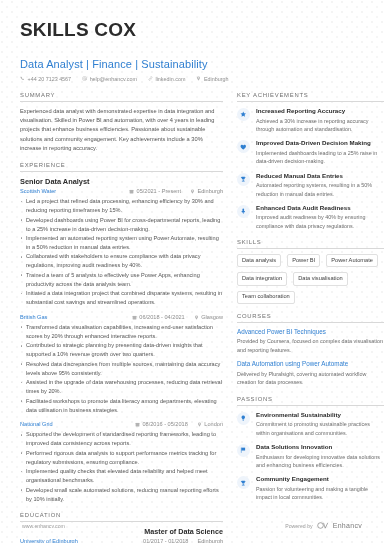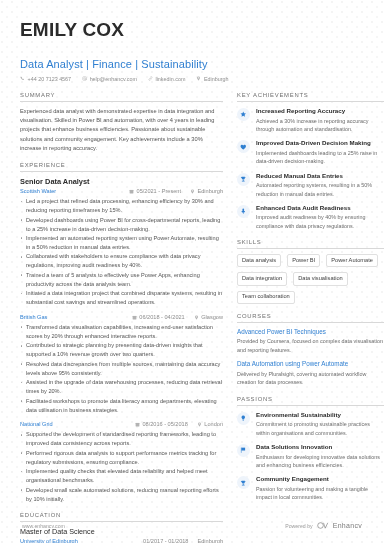--- a/index.html
+++ b/index.html
@@ -66,21 +66,21 @@
   .bullets li {
     position: relative; padding-left: 6px; font-size: 5.6px;
     line-height: 1.6; color: #555; margin-bottom: 0.5px;
   }
   .bullets li::before {
     content: ""; position: absolute; left: 0.5px; top: 3.3px;
     width: 1.8px; height: 1.8px; background: #9a9a9a; border-radius: 50%;
   }
 
   .edu { margin-bottom: 5px; }
-  .edu-title { font-size: 7.2px; font-weight: normal; color: #2b2b2b; }
+  .edu-title { font-size: 7.2px; font-weight: bold; color: #2b2b2b; text-align: right; }
 
   
   .ach { display: flex; gap: 6px; margin-bottom: 6px; }
   .ach-badge {
     flex: none; width: 13px; height: 13px; border-radius: 50%;
     background: #eef4fb; display: flex; align-items: center; justify-content: center;
     margin-top: 1px;
   }
   .ach-badge svg { display: block; }
   .ach-body { flex: 1 1 auto; }
@@ -110,21 +110,21 @@
   .brand-mark svg { display: block; }
   .brand-word { font-size: 7px; color: #7c7c7c; letter-spacing: 0.3px; }
 </style>
 </head>
 <body>
 
 <div id="page">
  <div class="sheet">
 
   <div>
-    <div class="name">EMILY COX</div>
+    <div class="name">SKILLS COX</div>
     <div class="headline">Data Analyst | Finance | Sustainability</div>
     <div class="contacts">
 
       <div class="contact">
         <span class="ico">
           <svg width="5" height="5" viewBox="0 0 16 16" fill="#9a9a9a">
             <path d="M3 1.5 1.6 3c-.4.4-.4 1 .1 1.9.7 1.4 1.9 3 3.2 4.3s2.9 2.5 4.3 3.2c.9.5 1.5.5 1.9.1l1.5-1.4c.3-.3.2-.6-.1-.8l-2-1.3c-.3-.2-.6-.1-.8.1l-.7.8c-1.1-.6-2.7-2.2-3.3-3.3l.8-.7c.2-.2.3-.5.1-.8L5.3 3c-.2-.3-.5-.4-.8-.1z"></path>
           </svg>
         </span>
         <span>+44 20 7123 4567</span>

